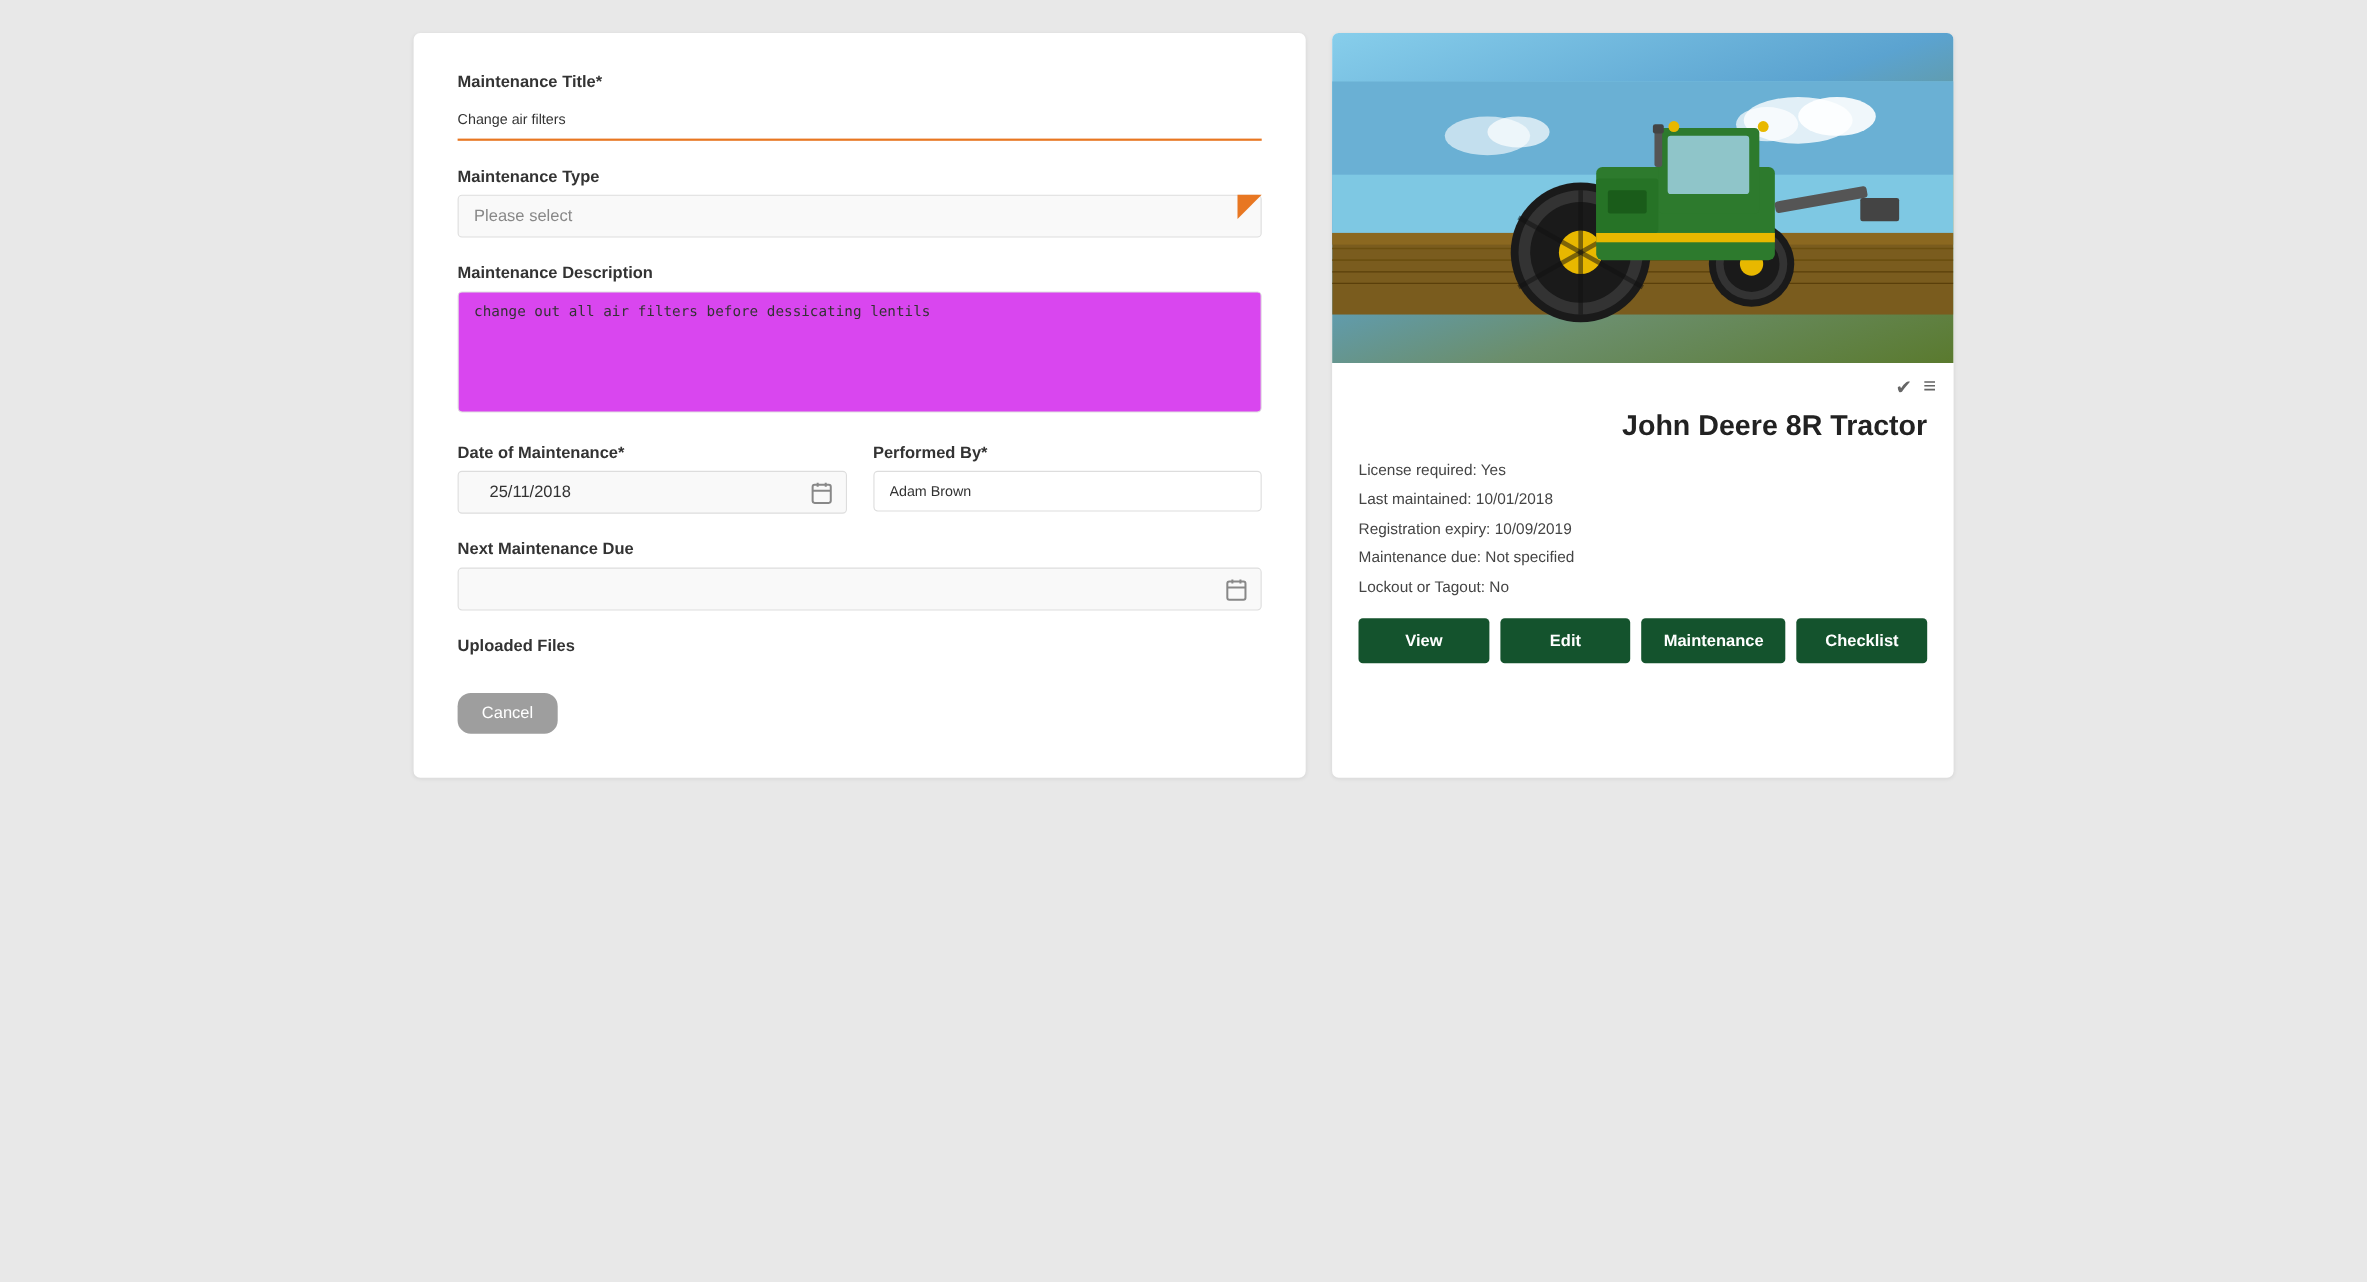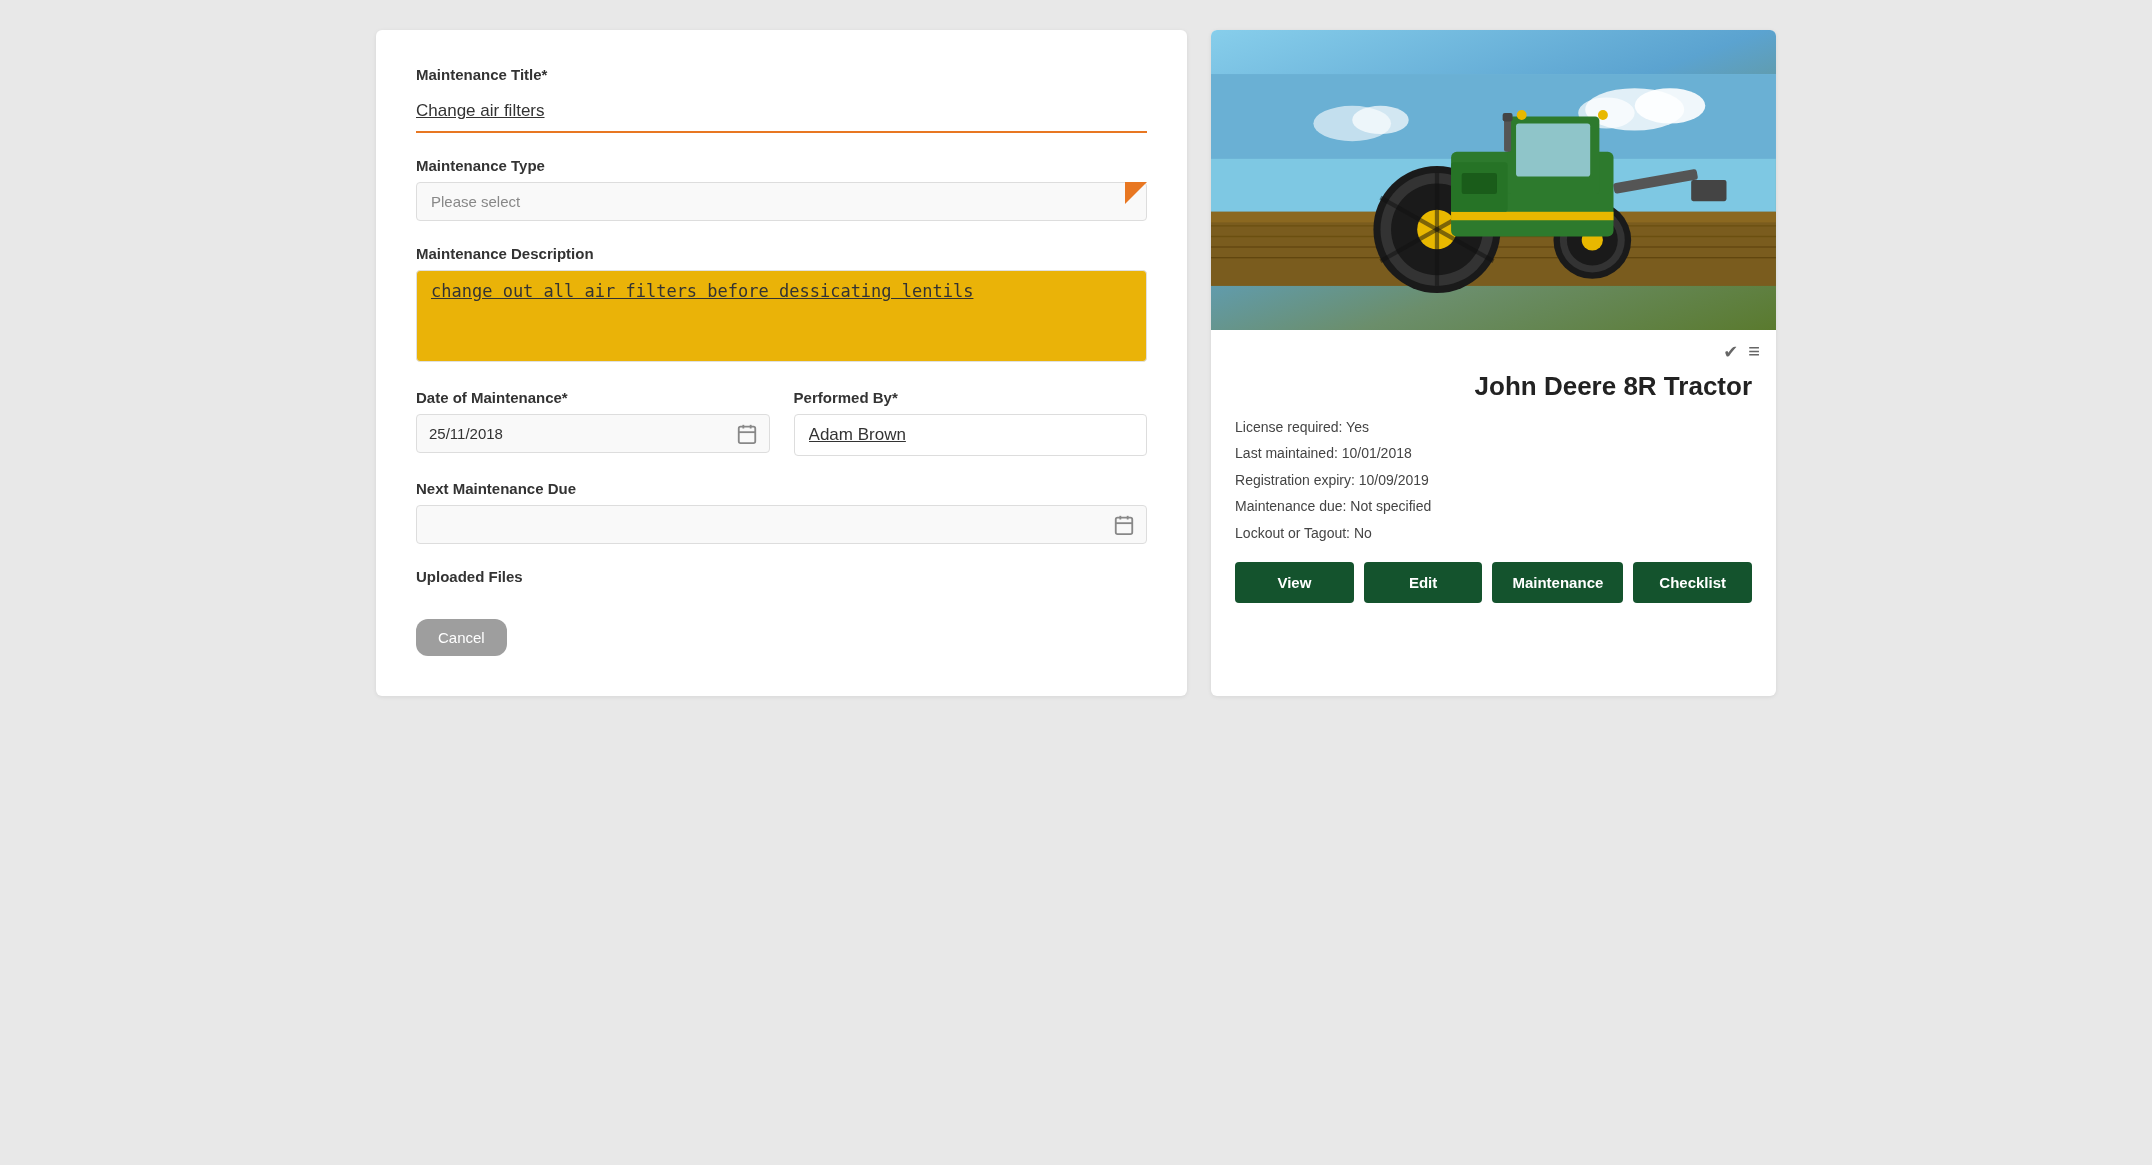--- a/index.html
+++ b/index.html
@@ -37,37 +37,36 @@
       font-weight: 600;
       font-size: 15px;
       margin-bottom: 8px;
       color: #333;
     }
     .field-input {
       width: 100%;
       border: 1px solid #ddd;
       border-radius: 4px;
       padding: 10px 14px;
-      font-size: 17px;
+      font-size: 13px;
       color: #333;
       background: #fff;
       outline: none;
-      text-decoration: underline;
     }
     .field-input.active-orange {
       border: none;
       border-bottom: 2px solid #e87722;
       border-radius: 0;
       padding-left: 0;
       padding-right: 0;
     }
     .field-input.textarea {
       resize: none;
-      height: 92px;
-      background: #eab308;
+      height: 110px;
+      background: #d946ef;
       border: 1px solid #e0e0e0;
       border-radius: 4px;
     }
     .select-wrapper {
       position: relative;
     }
     .select-wrapper select {
       width: 100%;
       border: 1px solid #ddd;
       border-radius: 4px;
@@ -109,21 +108,21 @@
     .two-col .field-group {
       flex: 1;
     }
     .date-wrapper {
       position: relative;
     }
     .date-wrapper input {
       width: 100%;
       border: 1px solid #ddd;
       border-radius: 4px;
-      padding: 10px 44px 10px 12px;
+      padding: 10px 44px 10px 28px;
       font-size: 15px;
       color: #333;
       background: #f9f9f9;
       outline: none;
     }
     .cal-icon {
       position: absolute;
       right: 12px;
       top: 50%;
       transform: translateY(-50%);

